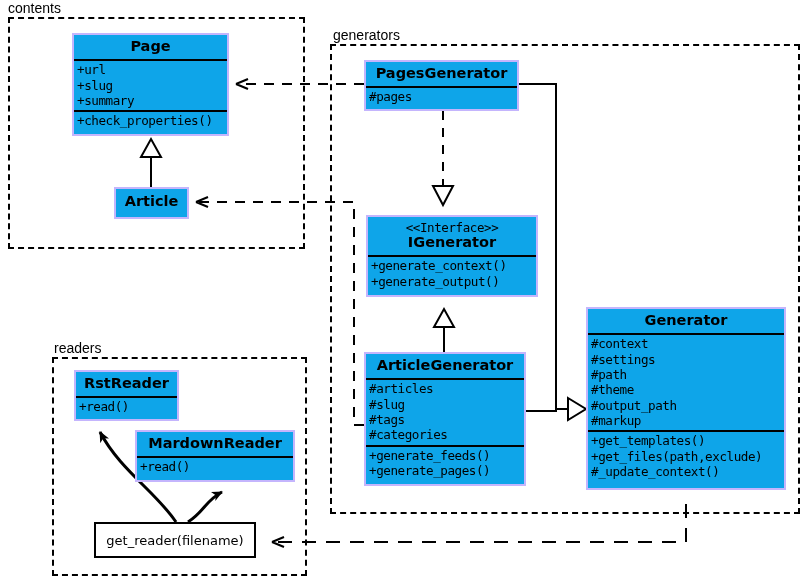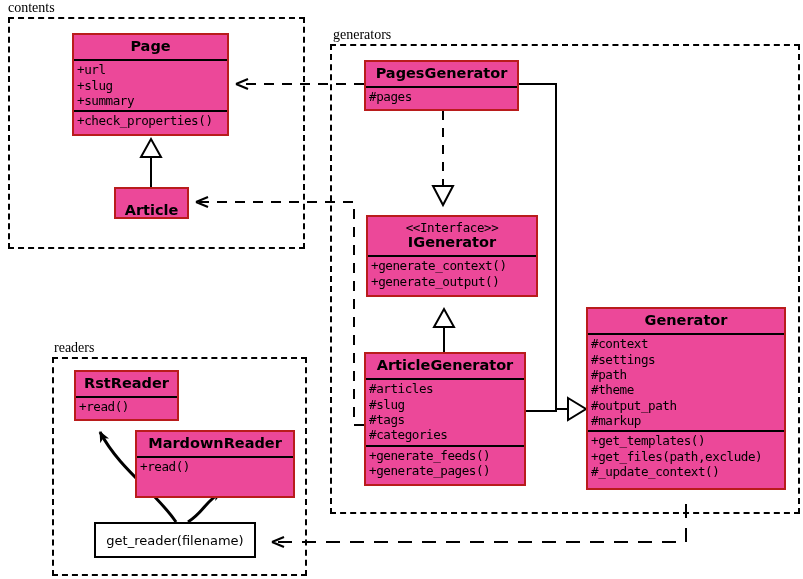--- a/index.html
+++ b/index.html
@@ -27,33 +27,33 @@
 
   
   .pkg {
     position: absolute;
     border: 2px dashed #000;
     box-sizing: border-box;
     background: transparent;
   }
   .pkg-label {
     position: absolute;
-    font-family: Liberation Serif, serif;
+    font-family: Liberation Sans, sans-serif;
     font-size: 14px;
     color: #000;
     background: #fff;
     padding: 0 2px;
     white-space: nowrap;
   }
 
   
   .cls {
     position: absolute;
-    border: 2px solid #b91c1c;
-    background: #ec4899;
+    border: 2px solid #c4b5fd;
+    background: #0ea5e9;
     box-sizing: border-box;
     z-index: 5;
   }
   .cls-name {
     font-family: "DejaVu Sans", sans-serif;
     font-weight: bold;
     font-size: 14.5px;
     text-align: center;
     color: #000;
     padding: 4px 6px 5px 6px;
@@ -175,21 +175,21 @@
       <span class="mem">+url</span>
       <span class="mem">+slug</span>
       <span class="mem">+summary</span>
     </div>
     <div class="cls-sec">
       <span class="mem">+check_properties()</span>
     </div>
   </div>
 
   <div class="cls" style="left:114px; top:187px; width:75px; height:32px;">
-    <div class="cls-name" style="padding:5px 6px;margin-top:9px;">Article</div>
+    <div class="cls-name" style="padding:5px 6px;">Article</div>
   </div>
 
   <div class="cls" style="left:364px; top:60px; width:155px; height:51px;">
     <div class="cls-name">PagesGenerator</div>
     <div class="cls-sec">
       <span class="mem">#pages</span>
     </div>
   </div>
 
   <div class="cls" style="left:366px; top:215px; width:172px; height:82px;">
@@ -234,21 +234,21 @@
     </div>
   </div>
 
   <div class="cls" style="left:74px; top:370px; width:105px; height:51px;">
     <div class="cls-name">RstReader</div>
     <div class="cls-sec">
       <span class="mem">+read()</span>
     </div>
   </div>
 
-  <div class="cls" style="left:135px; top:430px; width:160px; height:68px;">
+  <div class="cls" style="left:135px; top:430px; width:160px; height:52px;">
     <div class="cls-name">MardownReader</div>
     <div class="cls-sec">
       <span class="mem">+read()</span>
     </div>
   </div>
 
   <div class="node" style="left:94px; top:522px; width:162px; height:36px;">
     <span>get_reader(filename)</span>
   </div>
 

